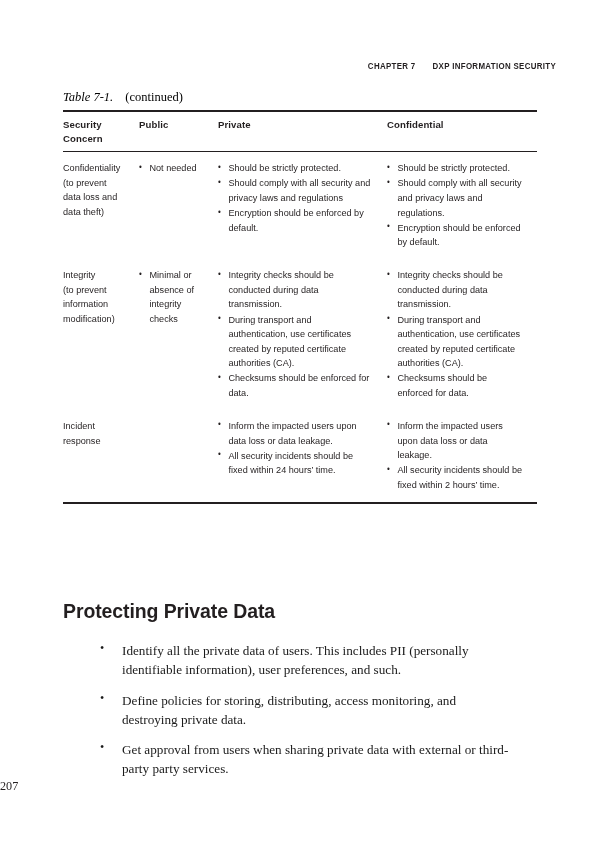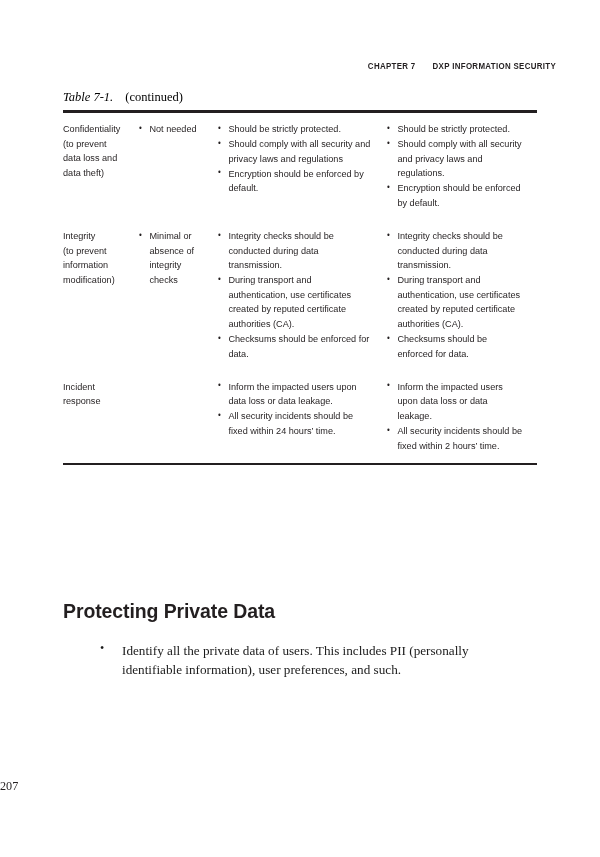--- a/index.html
+++ b/index.html
@@ -206,20 +206,41 @@
     <span class="rh-sep"></span>
     <span>DXP INFORMATION SECURITY</span>
   </div>
 
   <div class="table-caption">
     <span class="tc-num">Table 7-1.</span><span class="tc-cont">(continued)</span>
   </div>
 
   <div class="tbl">
     <div class="rule-thick"></div>
+    <table class="data">
+      <colgroup>
+        <col class="c-concern">
+          <col class="c-public">
+          <col class="c-private">
+          <col class="c-confid">
+      </colgroup>
+      <thead>
+        <tr>
+          <th>
+            <span class="hdr-wrap">
+              <span style="display:block">Security</span>
+              <span style="display:block">Concern</span>
+            </span>
+          </th>
+          <th><span class="hdr-wrap">Public</span></th>
+          <th><span class="hdr-wrap">Private</span></th>
+          <th><span class="hdr-wrap">Confidential</span></th>
+        </tr>
+      </thead>
+    </table>
     <div class="rule-thin"></div>
     <table class="data">
       <colgroup>
         <col class="c-concern">
           <col class="c-public">
           <col class="c-private">
           <col class="c-confid">
       </colgroup>
       <tbody id="tbody">
           <tr>
@@ -320,17 +341,19 @@
         </tbody>
     </table>
     <div class="rule-thick"></div>
   </div>
 
   <h2 class="sec-heading">Protecting Private Data</h2>
 
 
   <ul class="page-bullets" id="page-bullets">
       <li>Identify all the private data of users. This includes PII (personally identifiable information), user preferences, and such.</li>
+      <li>Define policies for storing, distributing, access monitoring, and destroying private data.</li>
+      <li>Get approval from users when sharing private data with external or third-party party services.</li>
     </ul>
 
   <div class="folio">207</div>
 
 </div>
 
 </body></html>

